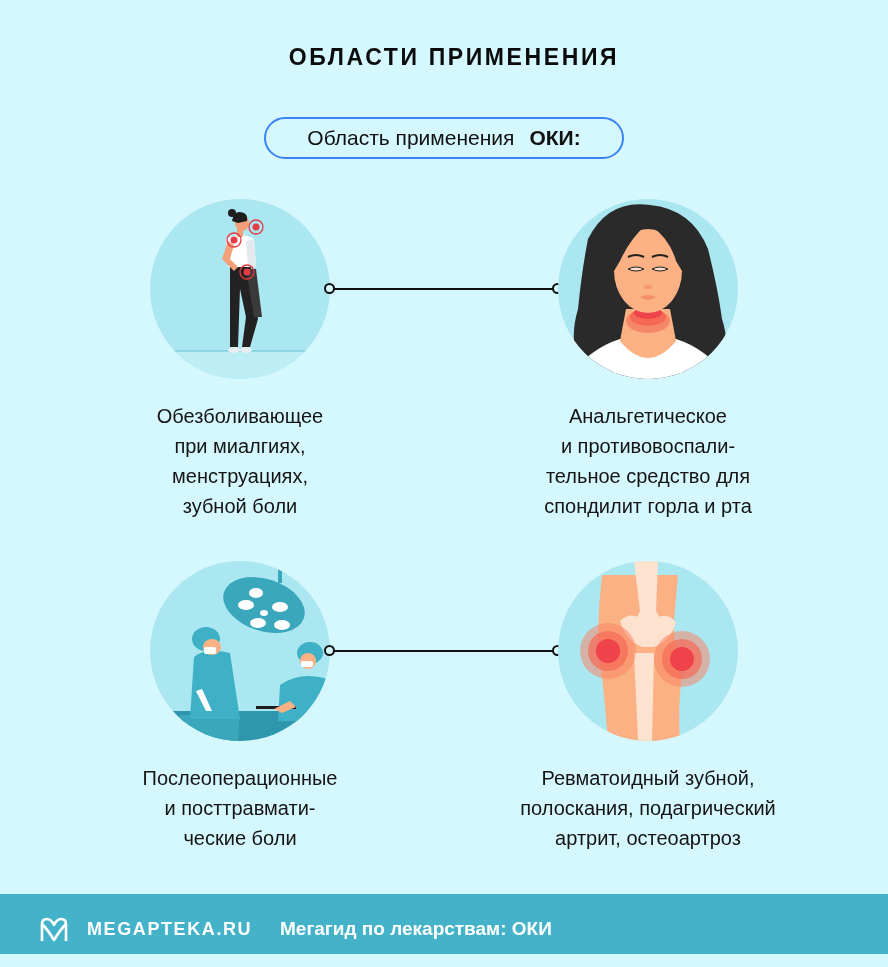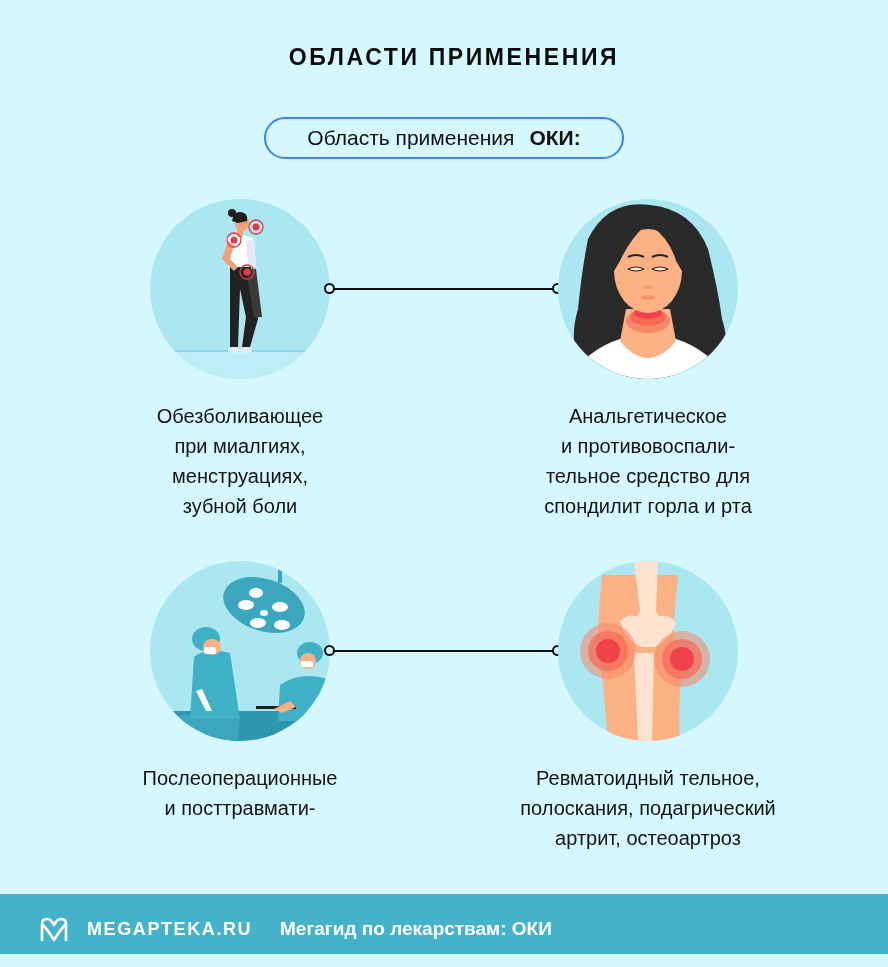--- a/index.html
+++ b/index.html
@@ -191,24 +191,25 @@
       <circle cx="124" cy="98" r="28" fill="#f7876a" opacity="0.55"></circle>
       <circle cx="124" cy="98" r="20" fill="#f56a55" opacity="0.7"></circle>
       <circle cx="124" cy="98" r="12" fill="#f0424a"></circle>
     </g>
   </svg>
 </div>
 
 <div class="caption" style="left:100px; top:763px; width:280px;">
   <div>Послеоперационные</div>
   <div>и посттравмати-</div>
+  <div>ческие боли</div>
 </div>
 
 <div class="caption" style="left:478px; top:763px; width:340px;">
-  <div>Ревматоидный тельное,</div>
+  <div>Ревматоидный зубной,</div>
   <div>полоскания, подагрический</div>
   <div>артрит, остеоартроз</div>
 </div>
 
 <div class="footer">
   <svg class="logo-icon" viewBox="0 0 32 28">
     <path d="M4 25 L4 8 Q4 3 9 3 Q13 3 16 9 Q19 3 23 3 Q28 3 28 8 L28 25" fill="none" stroke="#fff" stroke-width="2.6" stroke-linejoin="round"></path>
     <path d="M4 8 Q10 14 16 24 Q22 14 28 8" fill="none" stroke="#fff" stroke-width="2.6" stroke-linejoin="round"></path>
   </svg>
   <div class="logo-text">MEGAPTEKA.RU</div>

